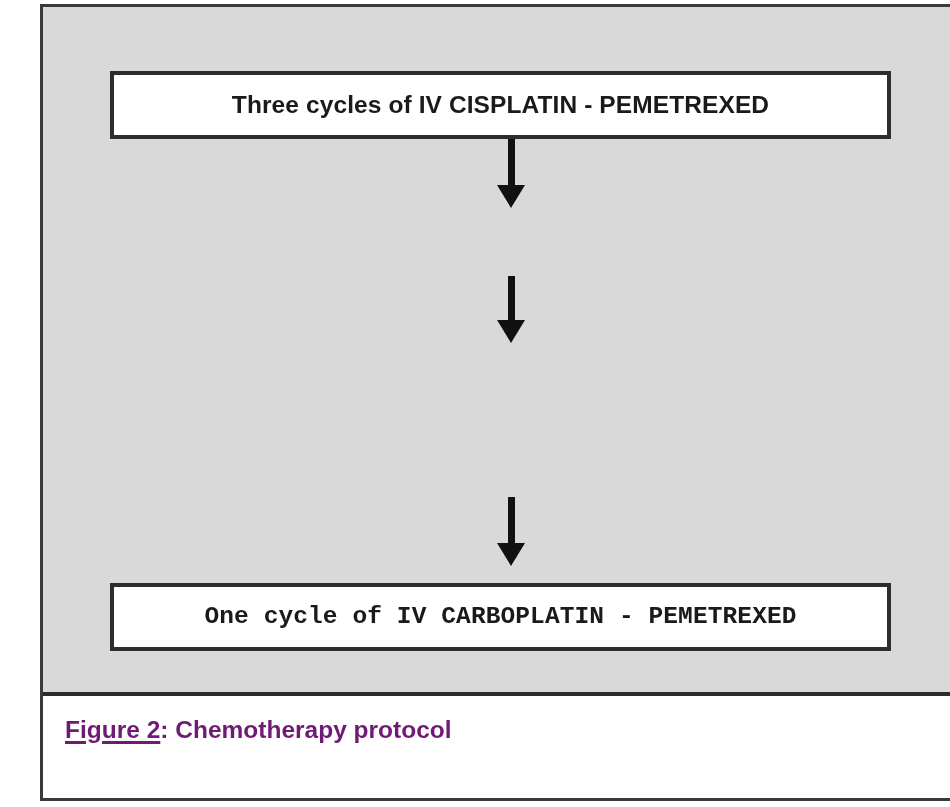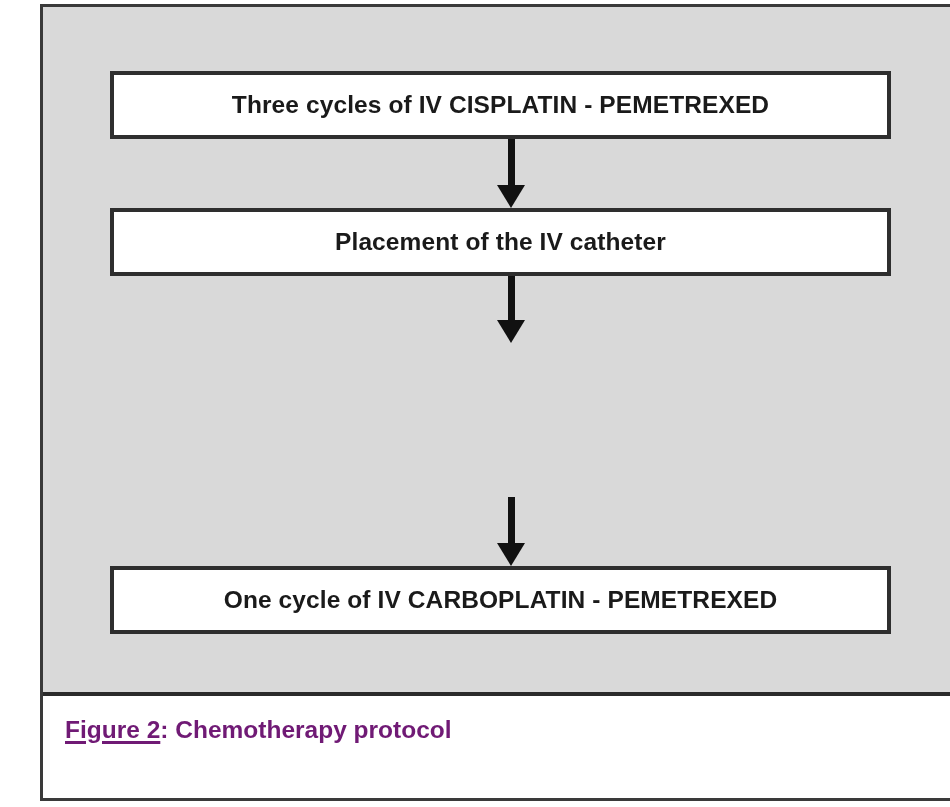--- a/index.html
+++ b/index.html
@@ -56,21 +56,21 @@
     font-weight: 600;
     color: #1a1a1a;
     letter-spacing: 0.1px;
     line-height: 1.36;
     white-space: pre-line;
   }
 
   #flow-box-1 { top: 64px;  height: 68px; }
   #flow-box-2 { top: 201px; height: 68px; }
   #flow-box-3 { top: 336px; height: 154px; }
-  #flow-box-4 { top: 559px; height: 68px; }
+  #flow-box-4 { top: 576px; height: 68px; font-family: Liberation Mono, monospace; }
 
   
   .flow-arrow {
     position: absolute;
     left: 452px;
     width: 32px;
   }
   .flow-arrow .shaft {
     position: absolute;
     left: 13px;
@@ -125,23 +125,20 @@
 
     <div class="flow-box" id="flow-box-1">
       <span class="flow-box-label">Three cycles of IV CISPLATIN - PEMETREXED</span>
     </div>
 
     <div class="flow-arrow" id="flow-arrow-1">
       <span class="shaft"></span>
       <span class="head"></span>
     </div>
 
-    <div class="flow-box" id="flow-box-2">
-      <span class="flow-box-label">Placement of the IV catheter</span>
-    </div>
 
     <div class="flow-arrow" id="flow-arrow-2">
       <span class="shaft"></span>
       <span class="head"></span>
     </div>
 
 
     <div class="flow-arrow" id="flow-arrow-3">
       <span class="shaft"></span>
       <span class="head"></span>

